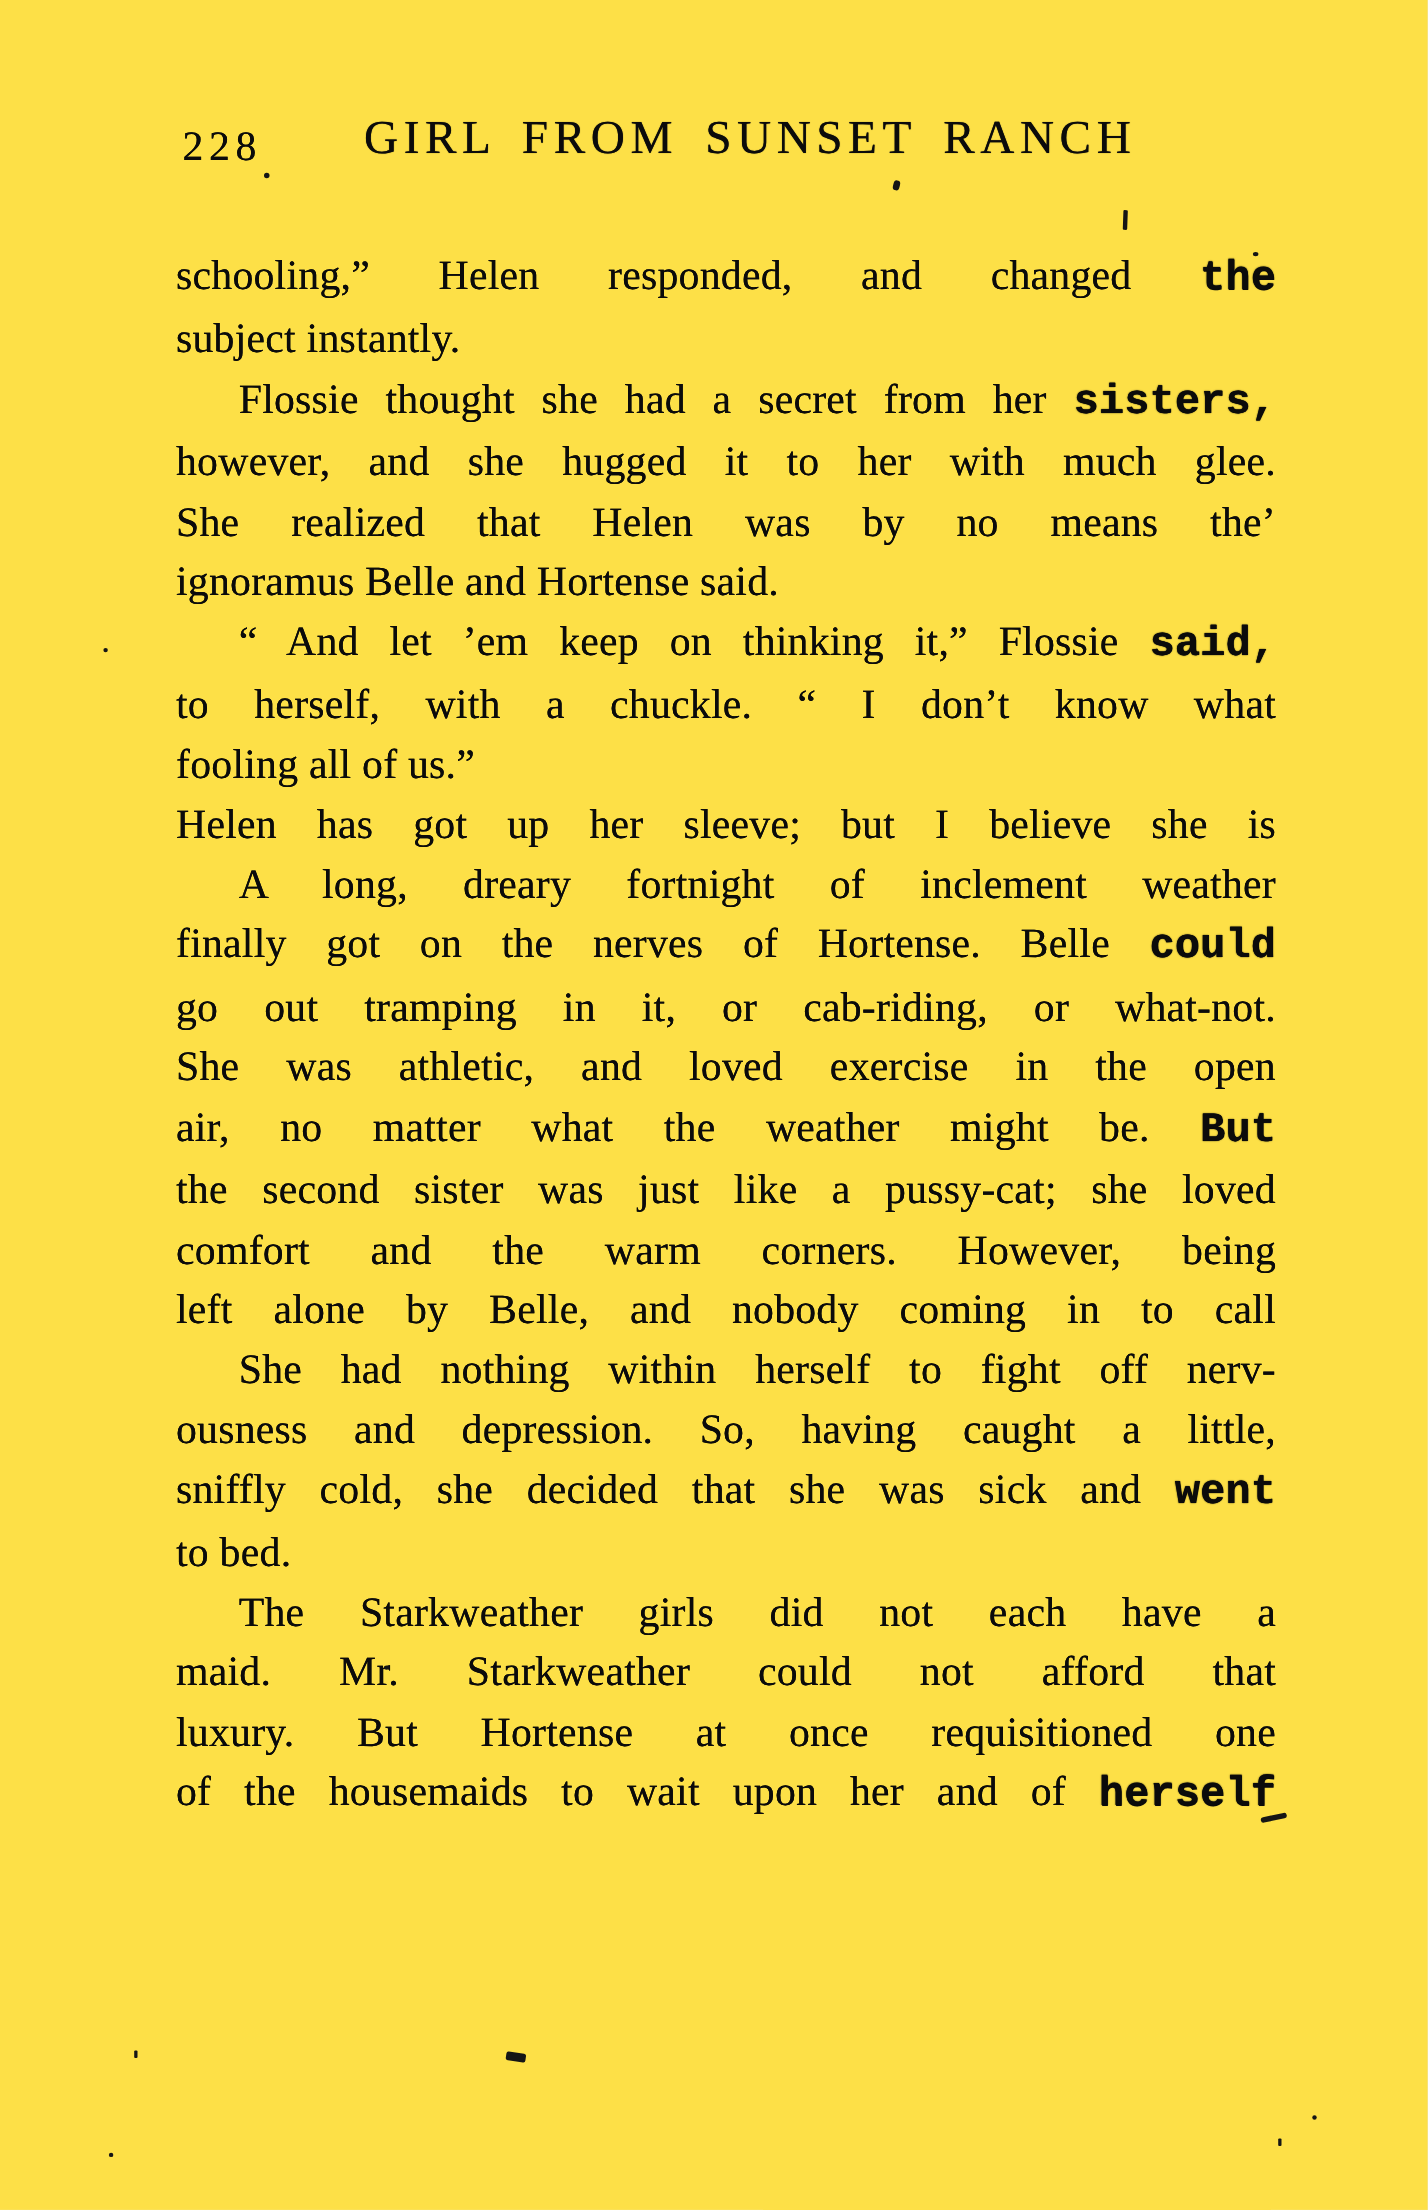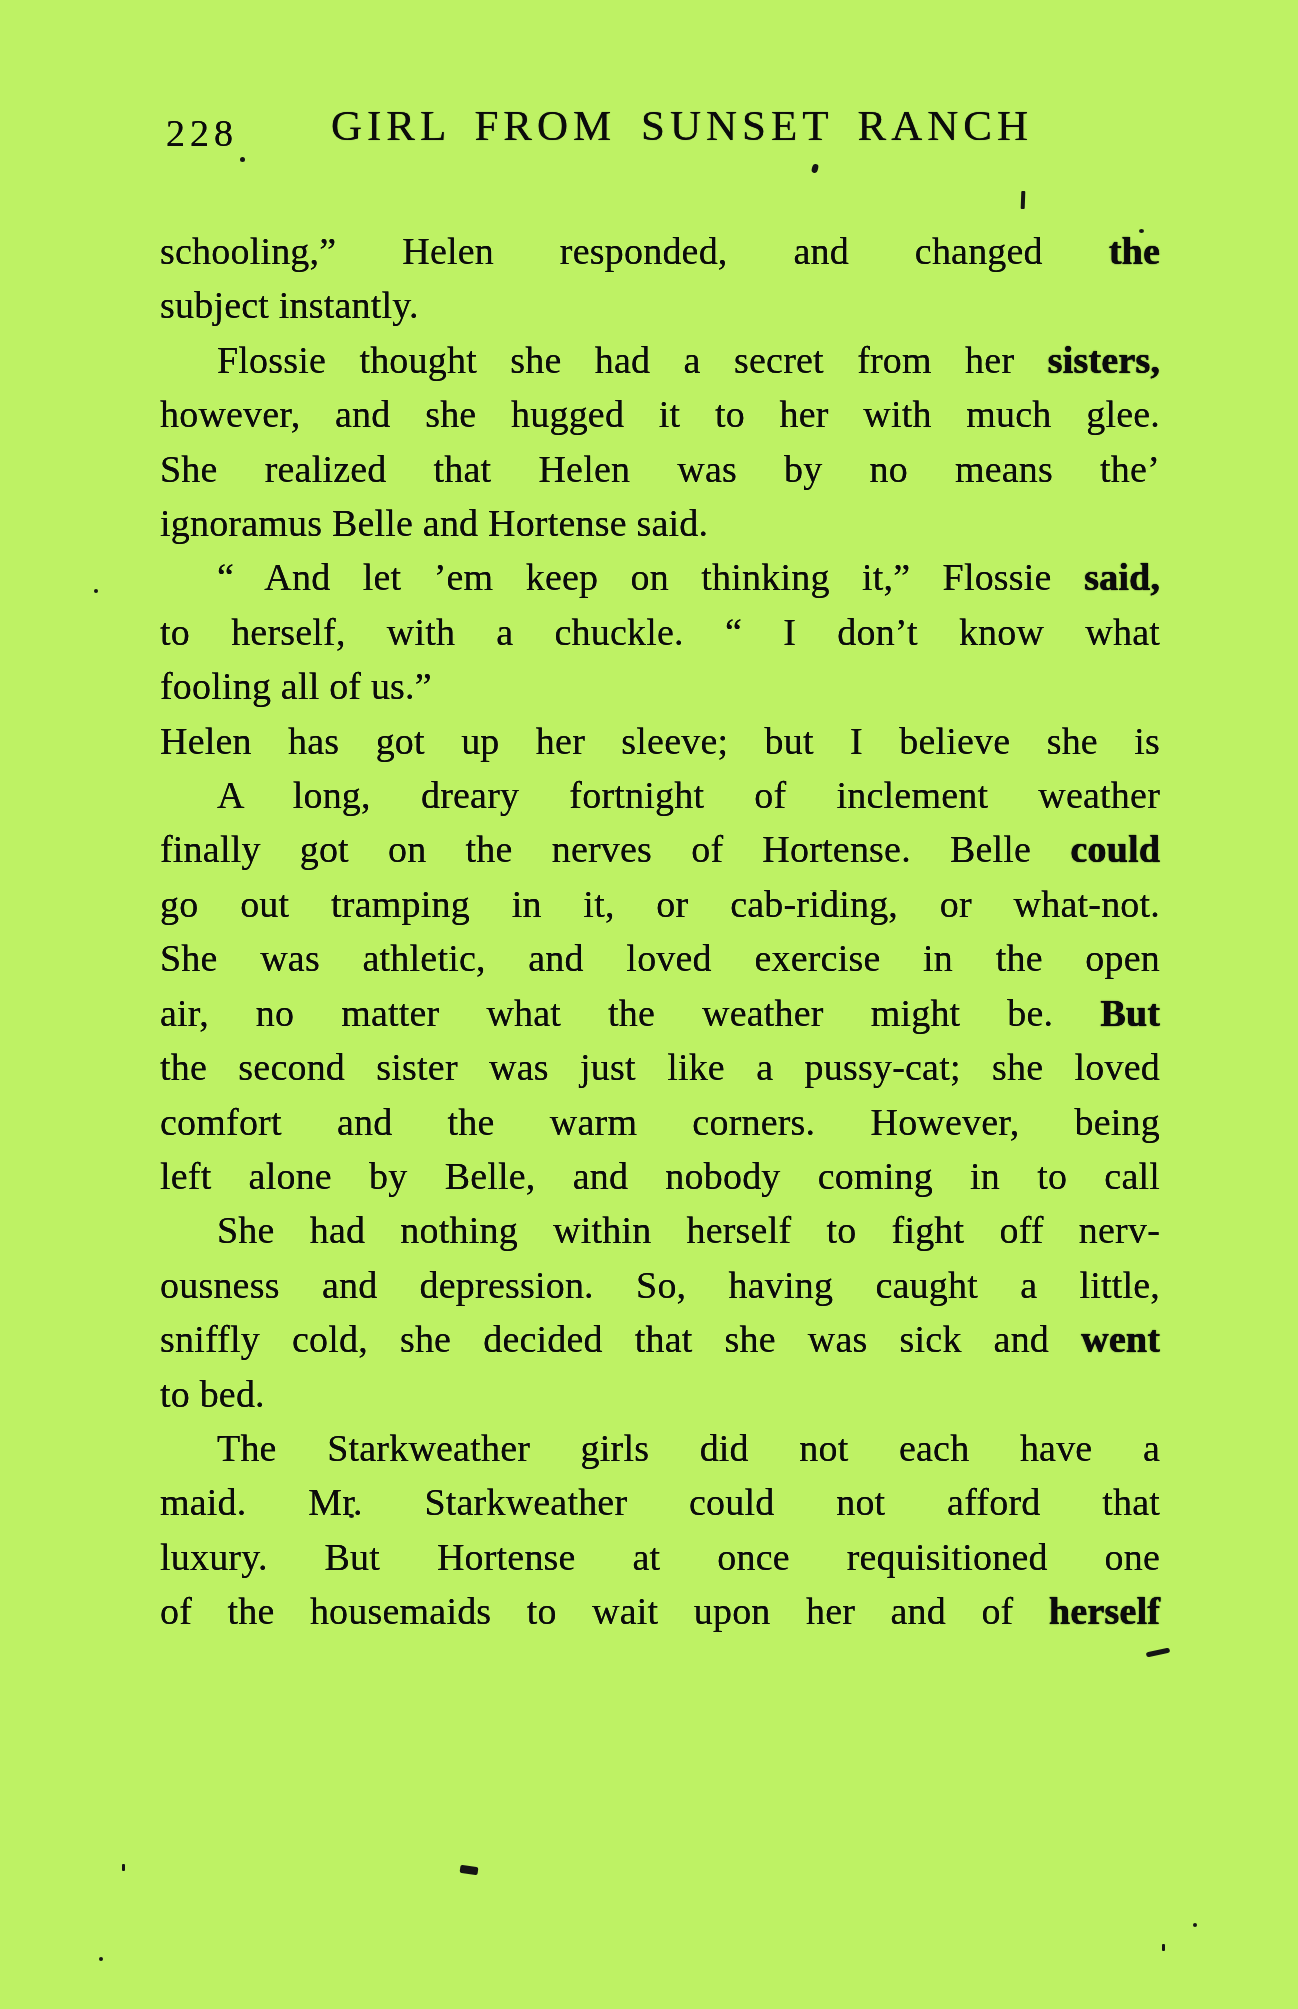--- a/index.html
+++ b/index.html
@@ -1,19 +1,19 @@
 <!DOCTYPE html>
 <html><head>
 <meta charset="utf-8">
 <style>
   html,body { margin:0; padding:0; background:#e8e8e4; }
   .page {
     position:relative;
     width:1298px; height:2009px;
-    background:#bef264;
+    background:#fde047;
     font-family:"Liberation Serif","DejaVu Serif",serif;
     color:#0b0b0b;
     overflow:hidden;
     margin:0 auto;
   }
   .header {
     position:absolute; left:160px; top:101px; width:1000px; height:52px;
   }
   .pagenum {
     position:absolute; left:6px; top:10px;
@@ -37,20 +37,21 @@
     text-align-last:justify;
     letter-spacing:0.2px;
     text-shadow:0 0 0.55px currentColor;
     white-space:normal;
   }
   .line.last { text-align-last:left; }
   .line.indent { text-indent:57px; }
   .smudge {
     font-weight:700;
     text-shadow:0 0 1.3px currentColor, 0.4px 0.4px 0 currentColor;
+    font-family:Liberation Mono, monospace;
   }
   .artifact {
     position:absolute;
     background:#151515;
   }
 </style>
 </head>
 <body>
 
 <div class="page">

